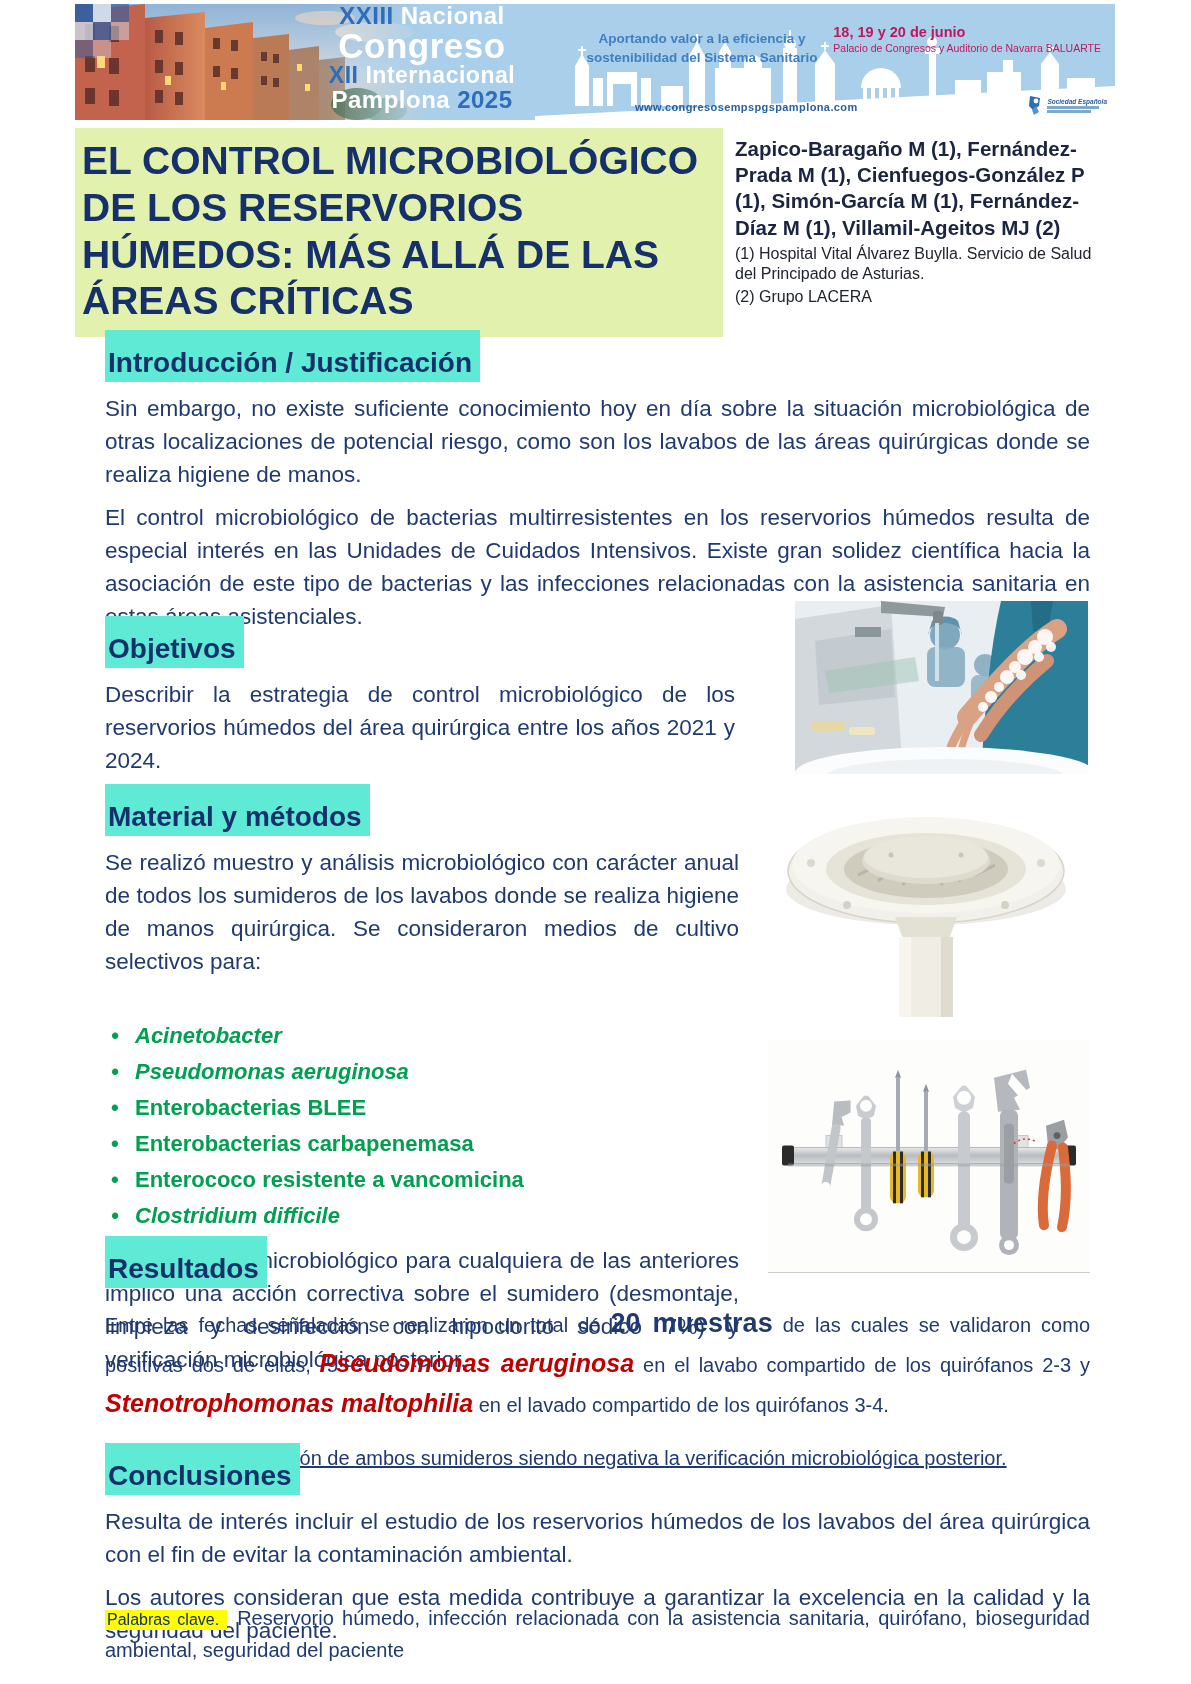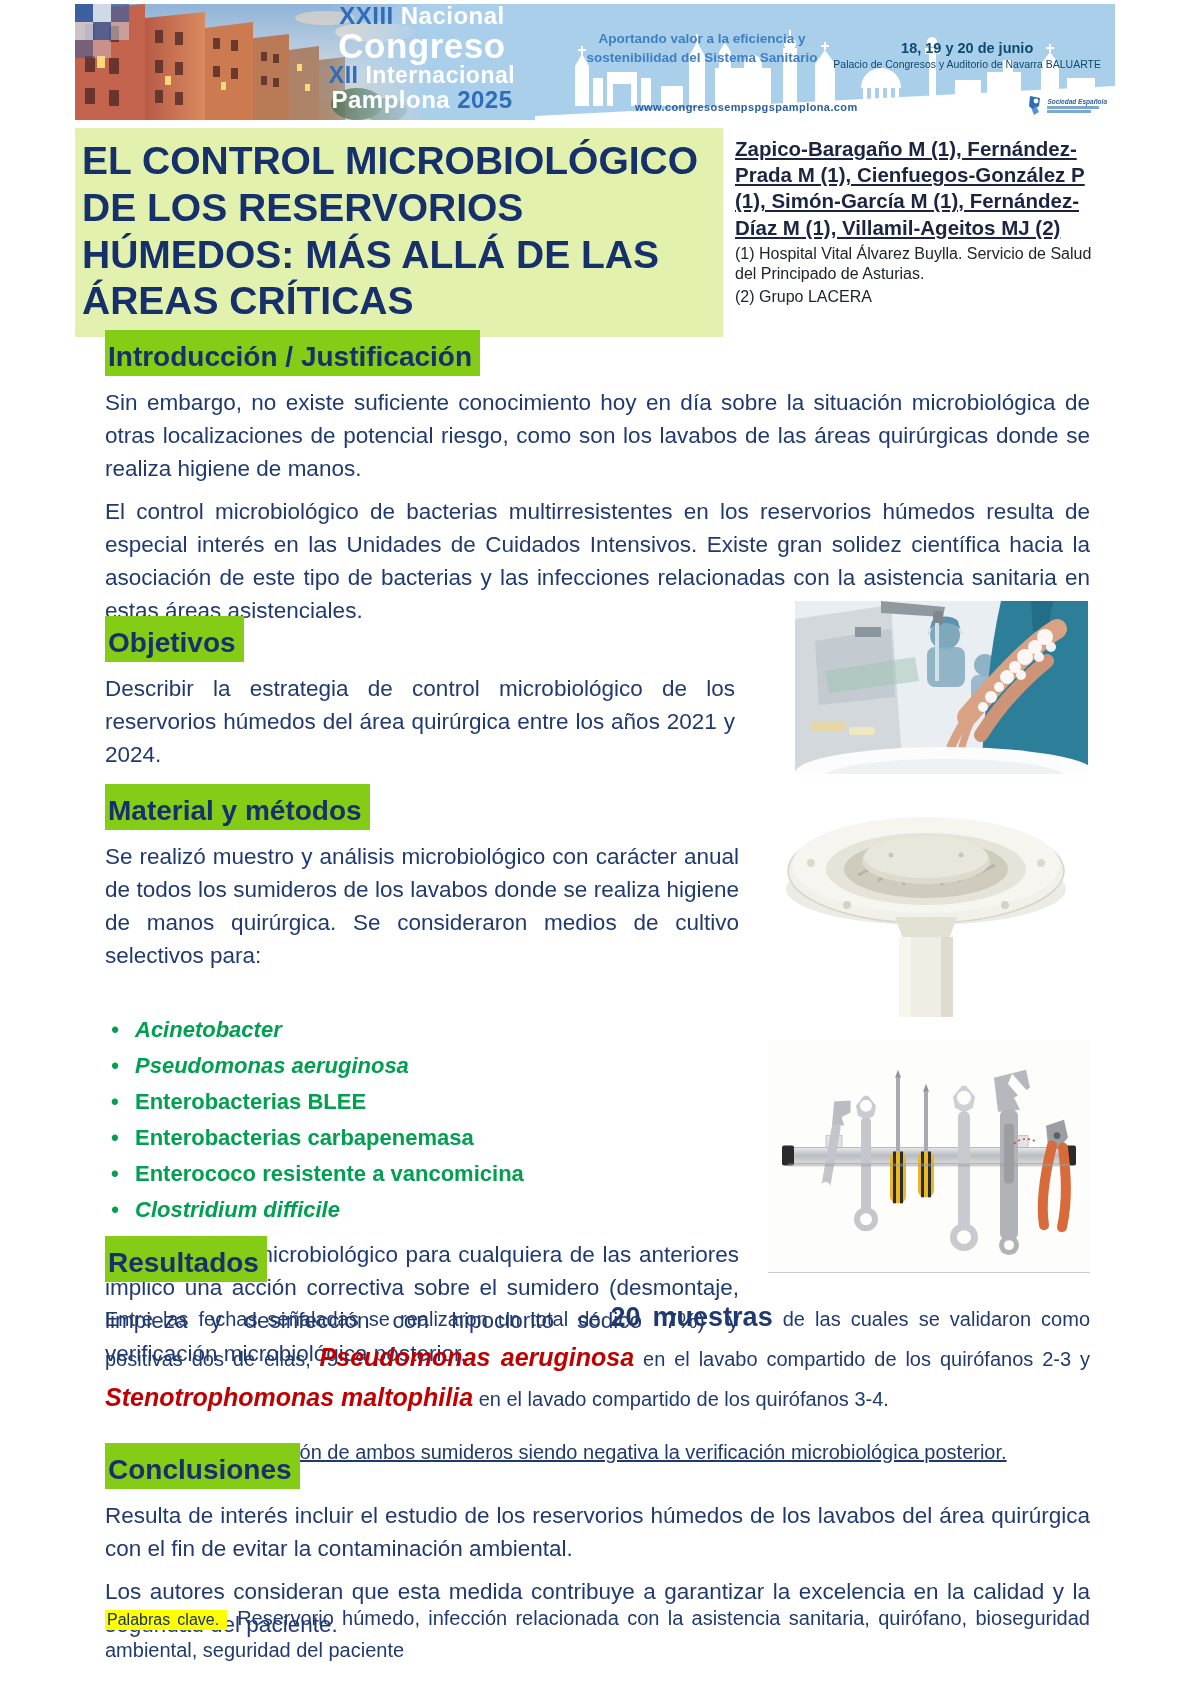--- a/index.html
+++ b/index.html
@@ -15,43 +15,43 @@
   .congress-title { position:absolute; left:242px; top:0; width:210px; text-align:center; line-height:1.02;
                     font-weight:bold; letter-spacing:0.5px; }
   .ct-line { display:flex; justify-content:center; gap:7px; }
   .ct-sm { font-size:24px; }
   .ct-lg { font-size:35px; }
   .ct-md { font-size:23px;text-align:center; }
   .c-white { color:#ffffff; }
   .c-blue  { color:#2f6db8; }
   .tagline { position:absolute; left:492px; top:26px; width:270px; text-align:center;
              color:#3f7fc2; font-size:13.5px; line-height:1.4; font-weight:bold; }
-  .dates-block { position:absolute; right:14px; top:36px; text-align:center; color:#0c4a6e; }
+  .dates-block { position:absolute; right:14px; top:20px; text-align:left; color:#be185d; }
   .dates-line1 { font-size:14.5px; font-weight:bold; }
   .dates-line2 { font-size:10.5px; margin-top:2px; }
   .skyline { position:absolute; left:460px; bottom:0; width:580px; height:116px; }
   .website { position:absolute; left:560px; bottom:7px; font-size:11px; color:#2a5f9e; font-weight:bold; letter-spacing:0.4px; }
   .soc-logo { position:absolute; right:8px; bottom:4px; display:flex; align-items:center; gap:4px; }
   .soc-text { color:#2a5f9e; }
   .soc-name { font-size:6.5px; font-weight:bold; font-style:italic; }
   .soc-bar  { width:52px; height:3px; background:#7da9cf; margin-top:1px; }
   .soc-bar2 { width:44px; }
 
   
   .title-box { position:absolute; left:75px; top:128px; width:648px; min-height:193px;
                background:#e2f2ae; padding:10px 18px 12px 7px; }
   .poster-title { color:#16306b; font-weight:bold; font-size:39px; line-height:1.2; }
   .authors-box { position:absolute; left:735px; top:136px; width:372px; }
-  .authors { color:#1b2440; font-weight:bold; font-size:20.5px; line-height:1.28;text-decoration:underline; }
+  .authors { color:#1b2440; font-weight:bold; font-size:20.5px; line-height:1.28; }
   .affil { color:#20242c; font-size:16px; line-height:1.26; margin-top:3px; }
 
   
   .sec { position:absolute; left:105px; }
-  .sec-heading { display:inline-block; background:#84cc16; color:#16306b;
-                 font-weight:bold; font-size:28px; padding:11px 8px 3px 3px; }
+  .sec-heading { display:inline-block; background:#5eead4; color:#16306b;
+                 font-weight:bold; font-size:28px; padding:17px 8px 3px 3px; }
   p.body { color:#203a70; font-size:22.5px; line-height:1.47; text-align:justify; margin-top:10px; }
   #intro { top:330px; width:985px; }
   #objectives { top:616px; width:630px; }
   #methods { top:756px; width:634px;margin-top:28px; }
   #results { top:1236px; width:985px; }
   #conclusions { top:1443px; width:985px; }
   #keywords { top:1603px; width:985px; }
 
   ul.cultures { list-style:none; margin-top:40px; }
   ul.cultures li { position:relative; padding-left:30px; color:#00a050; font-weight:bold;

